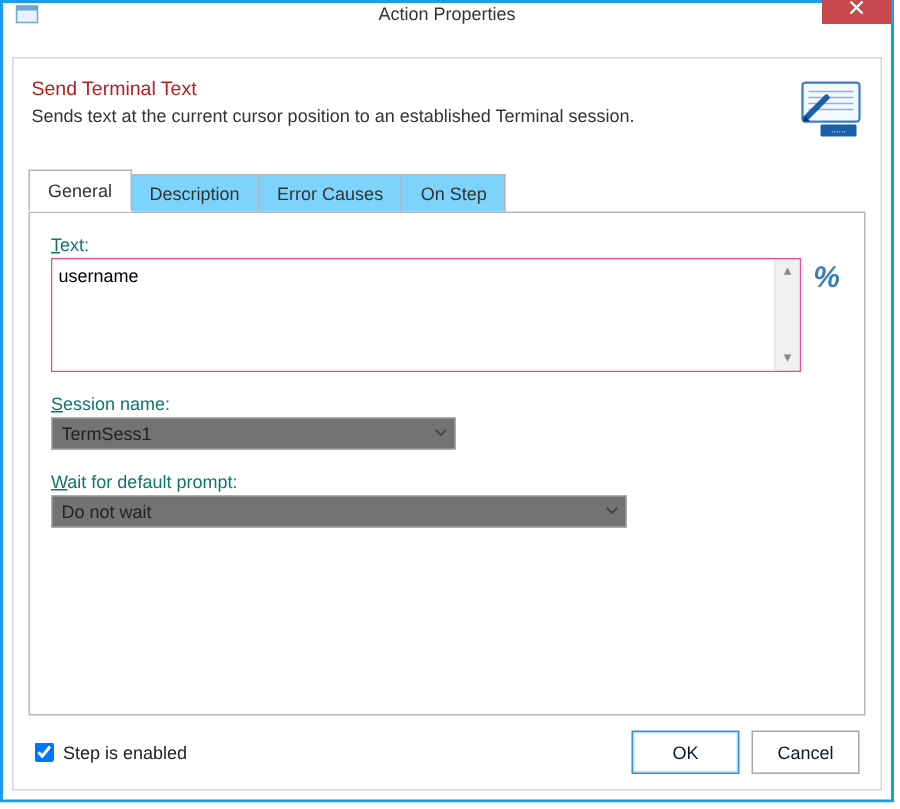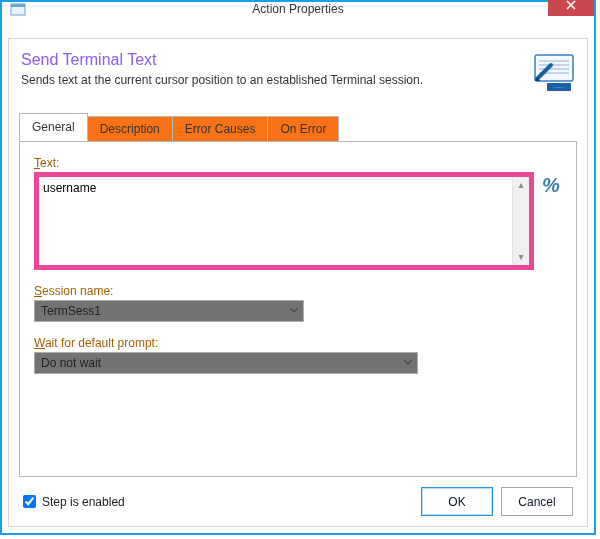--- a/index.html
+++ b/index.html
@@ -5,32 +5,32 @@
   html,body{margin:0;padding:0;font-family:"Segoe UI",Tahoma,sans-serif;font-size:12px;color:#222;background:#fff}
   .window{width:596px;height:535px;border:2px solid #1a9eea;background:#fff;position:relative;box-sizing:border-box;display:flex;flex-direction:column}
   .titlebar{height:30px;background:#fff;display:flex;align-items:flex-start;position:relative}
   .title-icon{width:16px;height:16px;margin-left:8px;display:inline-flex;align-items:center;justify-content:center}
   .title-text{position:absolute;left:0;right:0;text-align:center;font-size:12px;color:#333;pointer-events:none}
   .close-btn{margin-left:auto;width:46px;height:22px;background:#c9484e;color:#fff;display:flex;align-items:center;justify-content:center;font-family:Arial;cursor:default;margin-top:-8px}
   .close-btn svg{width:10px;height:10px}
   .inner{flex:1;margin:6px;border:1px solid #d6d6d6;background:#fff;display:flex;flex-direction:column;padding:4px 10px 8px 10px;box-sizing:border-box}
   .header{display:flex;align-items:flex-start;padding:6px 2px 12px 2px;border-bottom:0}
   .header-text{flex:1}
-  .header-title{color:#8b5cf6;font-size:16px;margin:2px 0 4px 0}
+  .header-title{color:#b91c1c;font-size:13px;margin:2px 0 4px 0}
   .header-desc{color:#333;font-size:12px}
   .header-icon{width:42px;height:42px;margin-left:8px;margin-top:2px}
   .tabs{display:flex;align-items:center;margin-top:8px}
   .tab{border:1px solid #b7b7b7;border-bottom:none;padding:5px 12px 5px 12px;background:#fff;font-size:12px;color:#333;margin-right:-1px;cursor:default;position:relative;top:1px}
   .tab.active{background:#fff;border-bottom:1px solid #fff;z-index:2;padding-top:6px;padding-bottom:6px;top:0}
-  .tab:not(.active){background:#f97316;color:#333}
+  .tab:not(.active){background:#7dd3fc;color:#333}
   .tab-panel{border:1px solid #b7b7b7;flex:1;padding:14px 14px 14px 14px;box-sizing:border-box;position:relative}
-  .lbl{font-size:12px;color:#a16207;margin-bottom:2px}
+  .lbl{font-size:12px;color:#0f766e;margin-bottom:2px}
   .lbl .ul{text-decoration:underline}
   .text-row{display:flex;align-items:flex-start}
-  .textarea-wrap{flex:1;border:5px solid #ec4899;height:98px;position:relative;box-sizing:border-box;background:#fff;display:flex}
+  .textarea-wrap{flex:1;border:1px solid #ec4899;height:76px;position:relative;box-sizing:border-box;background:#fff;display:flex}
   textarea{flex:1;border:none;resize:none;outline:none;font-family:"Segoe UI",Tahoma,sans-serif;font-size:12px;padding:4px 4px;box-sizing:border-box}
   .scroll-gutter{width:17px;background:#f0f0f0;border-left:1px solid #e3e3e3;display:flex;flex-direction:column;justify-content:space-between;align-items:center;padding:3px 0;box-sizing:border-box}
   .scroll-arrow{color:#8a8a8a;font-size:10px;line-height:1}
   .percent-btn{width:22px;color:#3b7fb5;font-size:20px;font-weight:bold;text-align:center;margin-left:6px;margin-top:2px;cursor:default;font-style:italic}
   .field-block{margin-top:14px}
   .combo{border:1px solid #aeaeae;height:22px;background:#737373;display:flex;align-items:center;box-sizing:border-box}
   .combo-text{flex:1;padding:0 6px;font-size:12px;color:#222}
   .combo-btn{width:18px;height:100%;display:flex;align-items:center;justify-content:center;border-left:0 solid #cfcfcf;color:#555}
   .combo.small{width:270px}
   .combo.wide{width:384px}
@@ -80,21 +80,21 @@
           <rect x="14" y="32" width="24" height="8" rx="1" fill="#1b5fa8"></rect>
           <text x="26" y="38" font-size="5" fill="#fff" text-anchor="middle" font-family="Arial">⋯⋯</text>
         </svg>
       </div>
     </div>
 
     <div class="tabs">
       <div class="tab active">General</div>
       <div class="tab">Description</div>
       <div class="tab">Error Causes</div>
-      <div class="tab">On Error</div>
+      <div class="tab">On Step</div>
     </div>
 
     <div class="tab-panel">
 
       <div class="lbl"><span class="ul">T</span><span>ext:</span></div>
       <div class="text-row">
         <div class="textarea-wrap">
           <textarea style="">username</textarea>
           <div class="scroll-gutter">
             <span class="scroll-arrow">▴</span>

